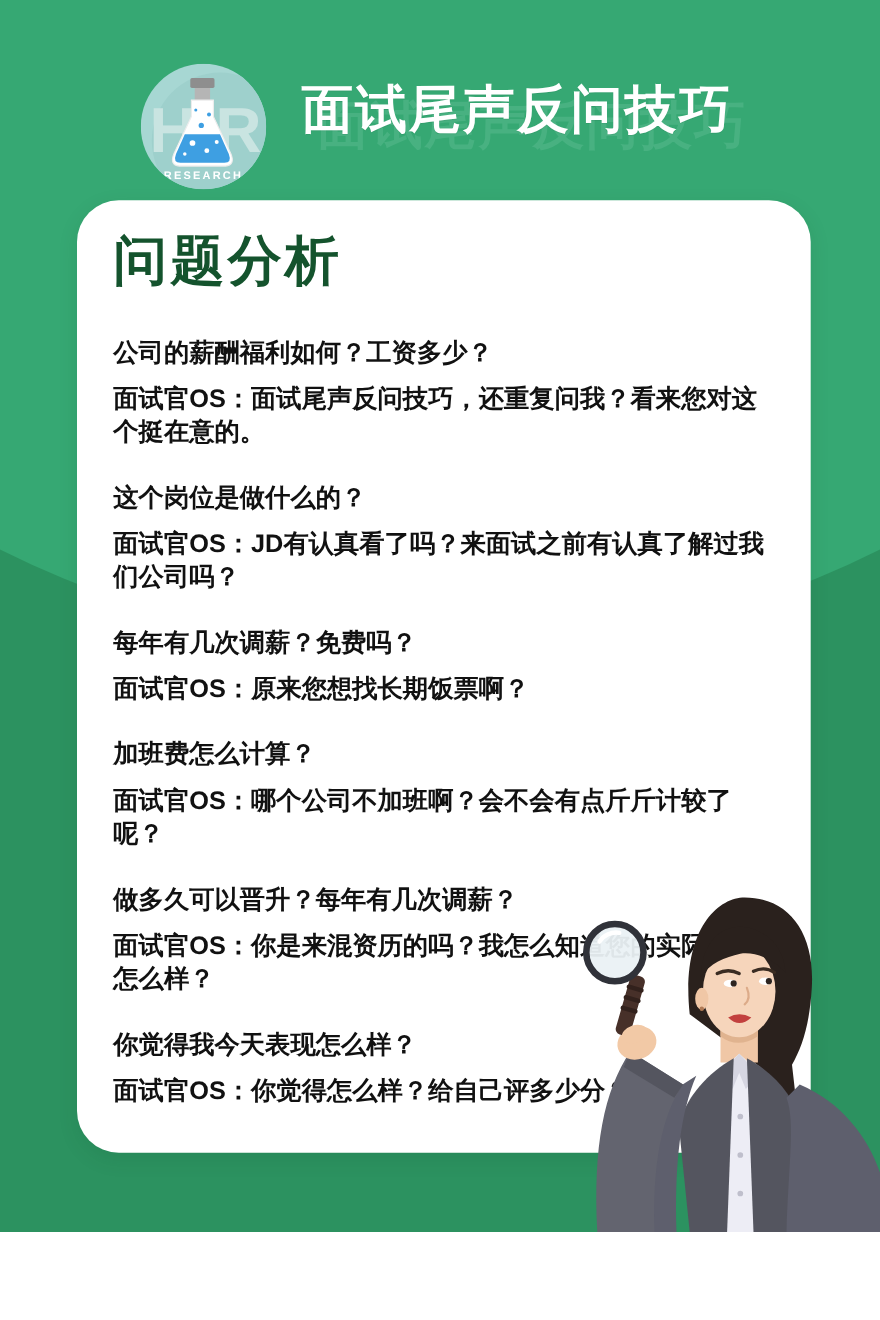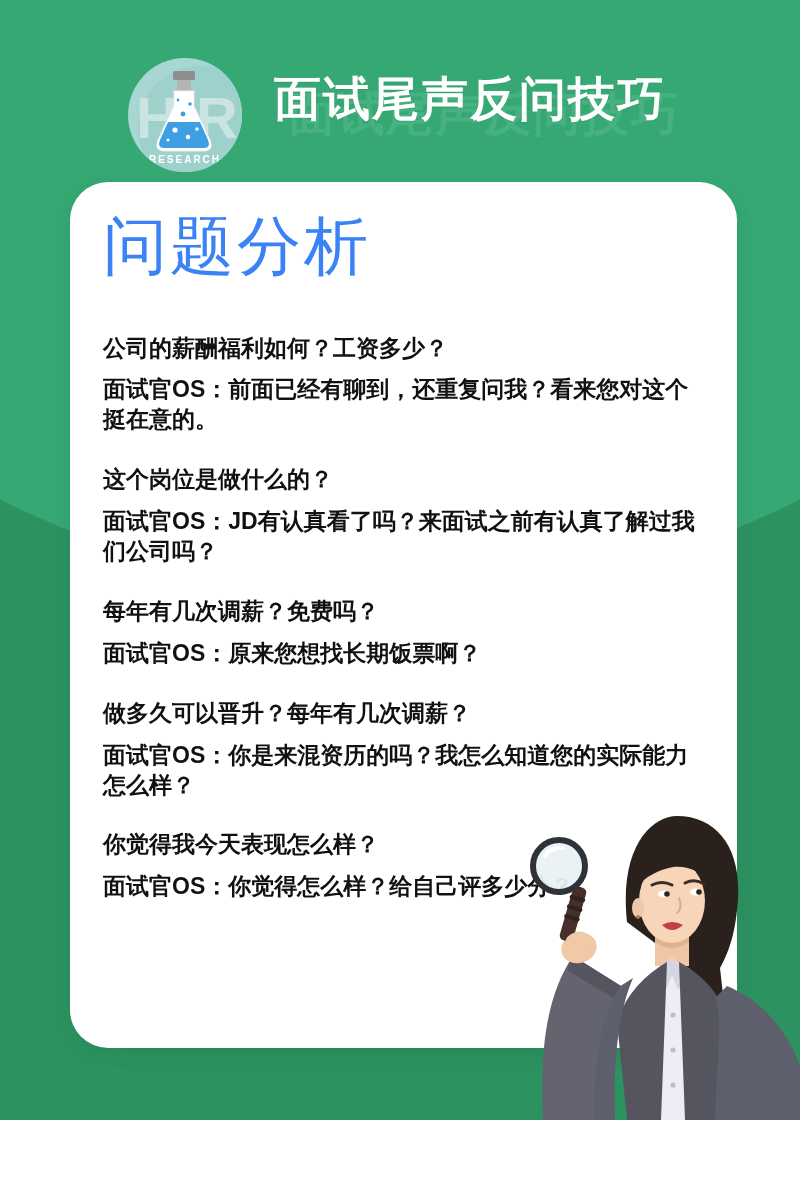--- a/index.html
+++ b/index.html
@@ -17,24 +17,24 @@
   .title-wrap { position:absolute; left:246px; top:68px; height:70px;margin-left:28px; }
   .hd-title { font-size:47px; font-weight:900; letter-spacing:2px; white-space:nowrap; }
   .hd-title.ghost { position:absolute; left:14px; top:15px; color:#57BA8D; opacity:.55; }
   .hd-title.main  { position:relative; color:#FFFFFF; text-shadow:0 1px 0 rgba(0,0,0,.06); }
 
   
   .card { position:absolute; left:70px; top:182px; width:667px; height:866px;
           background:#FFFFFF; border-radius:38px; z-index:2;
           box-shadow:0 6px 18px rgba(0,60,30,.10);
           padding:28px 30px 0 33px; overflow:hidden; }
-  .section-title { font-size:64px; line-height:1.15; font-weight:400; color:#3b82f6; letter-spacing:3px; }
+  .section-title { font-size:49px; line-height:1.15; font-weight:700; color:#14532d; letter-spacing:3px; }
 
   .qa { margin-top:30px; }
-  .qa:first-of-type { margin-top:50px; }
+  .qa:first-of-type { margin-top:40px; }
   .qa p { font-size:23px; line-height:1.3; font-weight:700; color:#111111; }
   .qa .a { margin-top:12px; }
 
   
   .woman { position:absolute; right:0; bottom:0; width:285px; height:320px; z-index:5; }
 </style>
 </head>
 <body>
 
 <div class="poster">
@@ -74,33 +74,37 @@
       <div class="hd-title ghost">面试尾声反问技巧</div>
       <div class="hd-title main">面试尾声反问技巧</div>
     </div>
   </div>
 
   <div class="card">
     <h2 class="section-title">问题分析</h2>
 
     <section class="qa">
       <p class="q">公司的薪酬福利如何？工资多少？</p>
-      <p class="a">面试官OS：前面已经有聊到，还重复问我？看来您对这个挺在意的。</p>
+      <p class="a">面试官OS：面试尾声反问技巧，还重复问我？看来您对这个挺在意的。</p>
     </section>
 
     <section class="qa">
       <p class="q">这个岗位是做什么的？</p>
       <p class="a">面试官OS：JD有认真看了吗？来面试之前有认真了解过我们公司吗？</p>
     </section>
 
     <section class="qa">
       <p class="q">每年有几次调薪？免费吗？</p>
       <p class="a">面试官OS：原来您想找长期饭票啊？</p>
     </section>
 
+    <section class="qa">
+      <p class="q">加班费怎么计算？</p>
+      <p class="a">面试官OS：哪个公司不加班啊？会不会有点斤斤计较了呢？</p>
+    </section>
 
     <section class="qa">
       <p class="q">做多久可以晋升？每年有几次调薪？</p>
       <p class="a">面试官OS：你是来混资历的吗？我怎么知道您的实际能力怎么样？</p>
     </section>
 
     <section class="qa">
       <p class="q">你觉得我今天表现怎么样？</p>
       <p class="a">面试官OS：你觉得怎么样？给自己评多少分？</p>
     </section>

